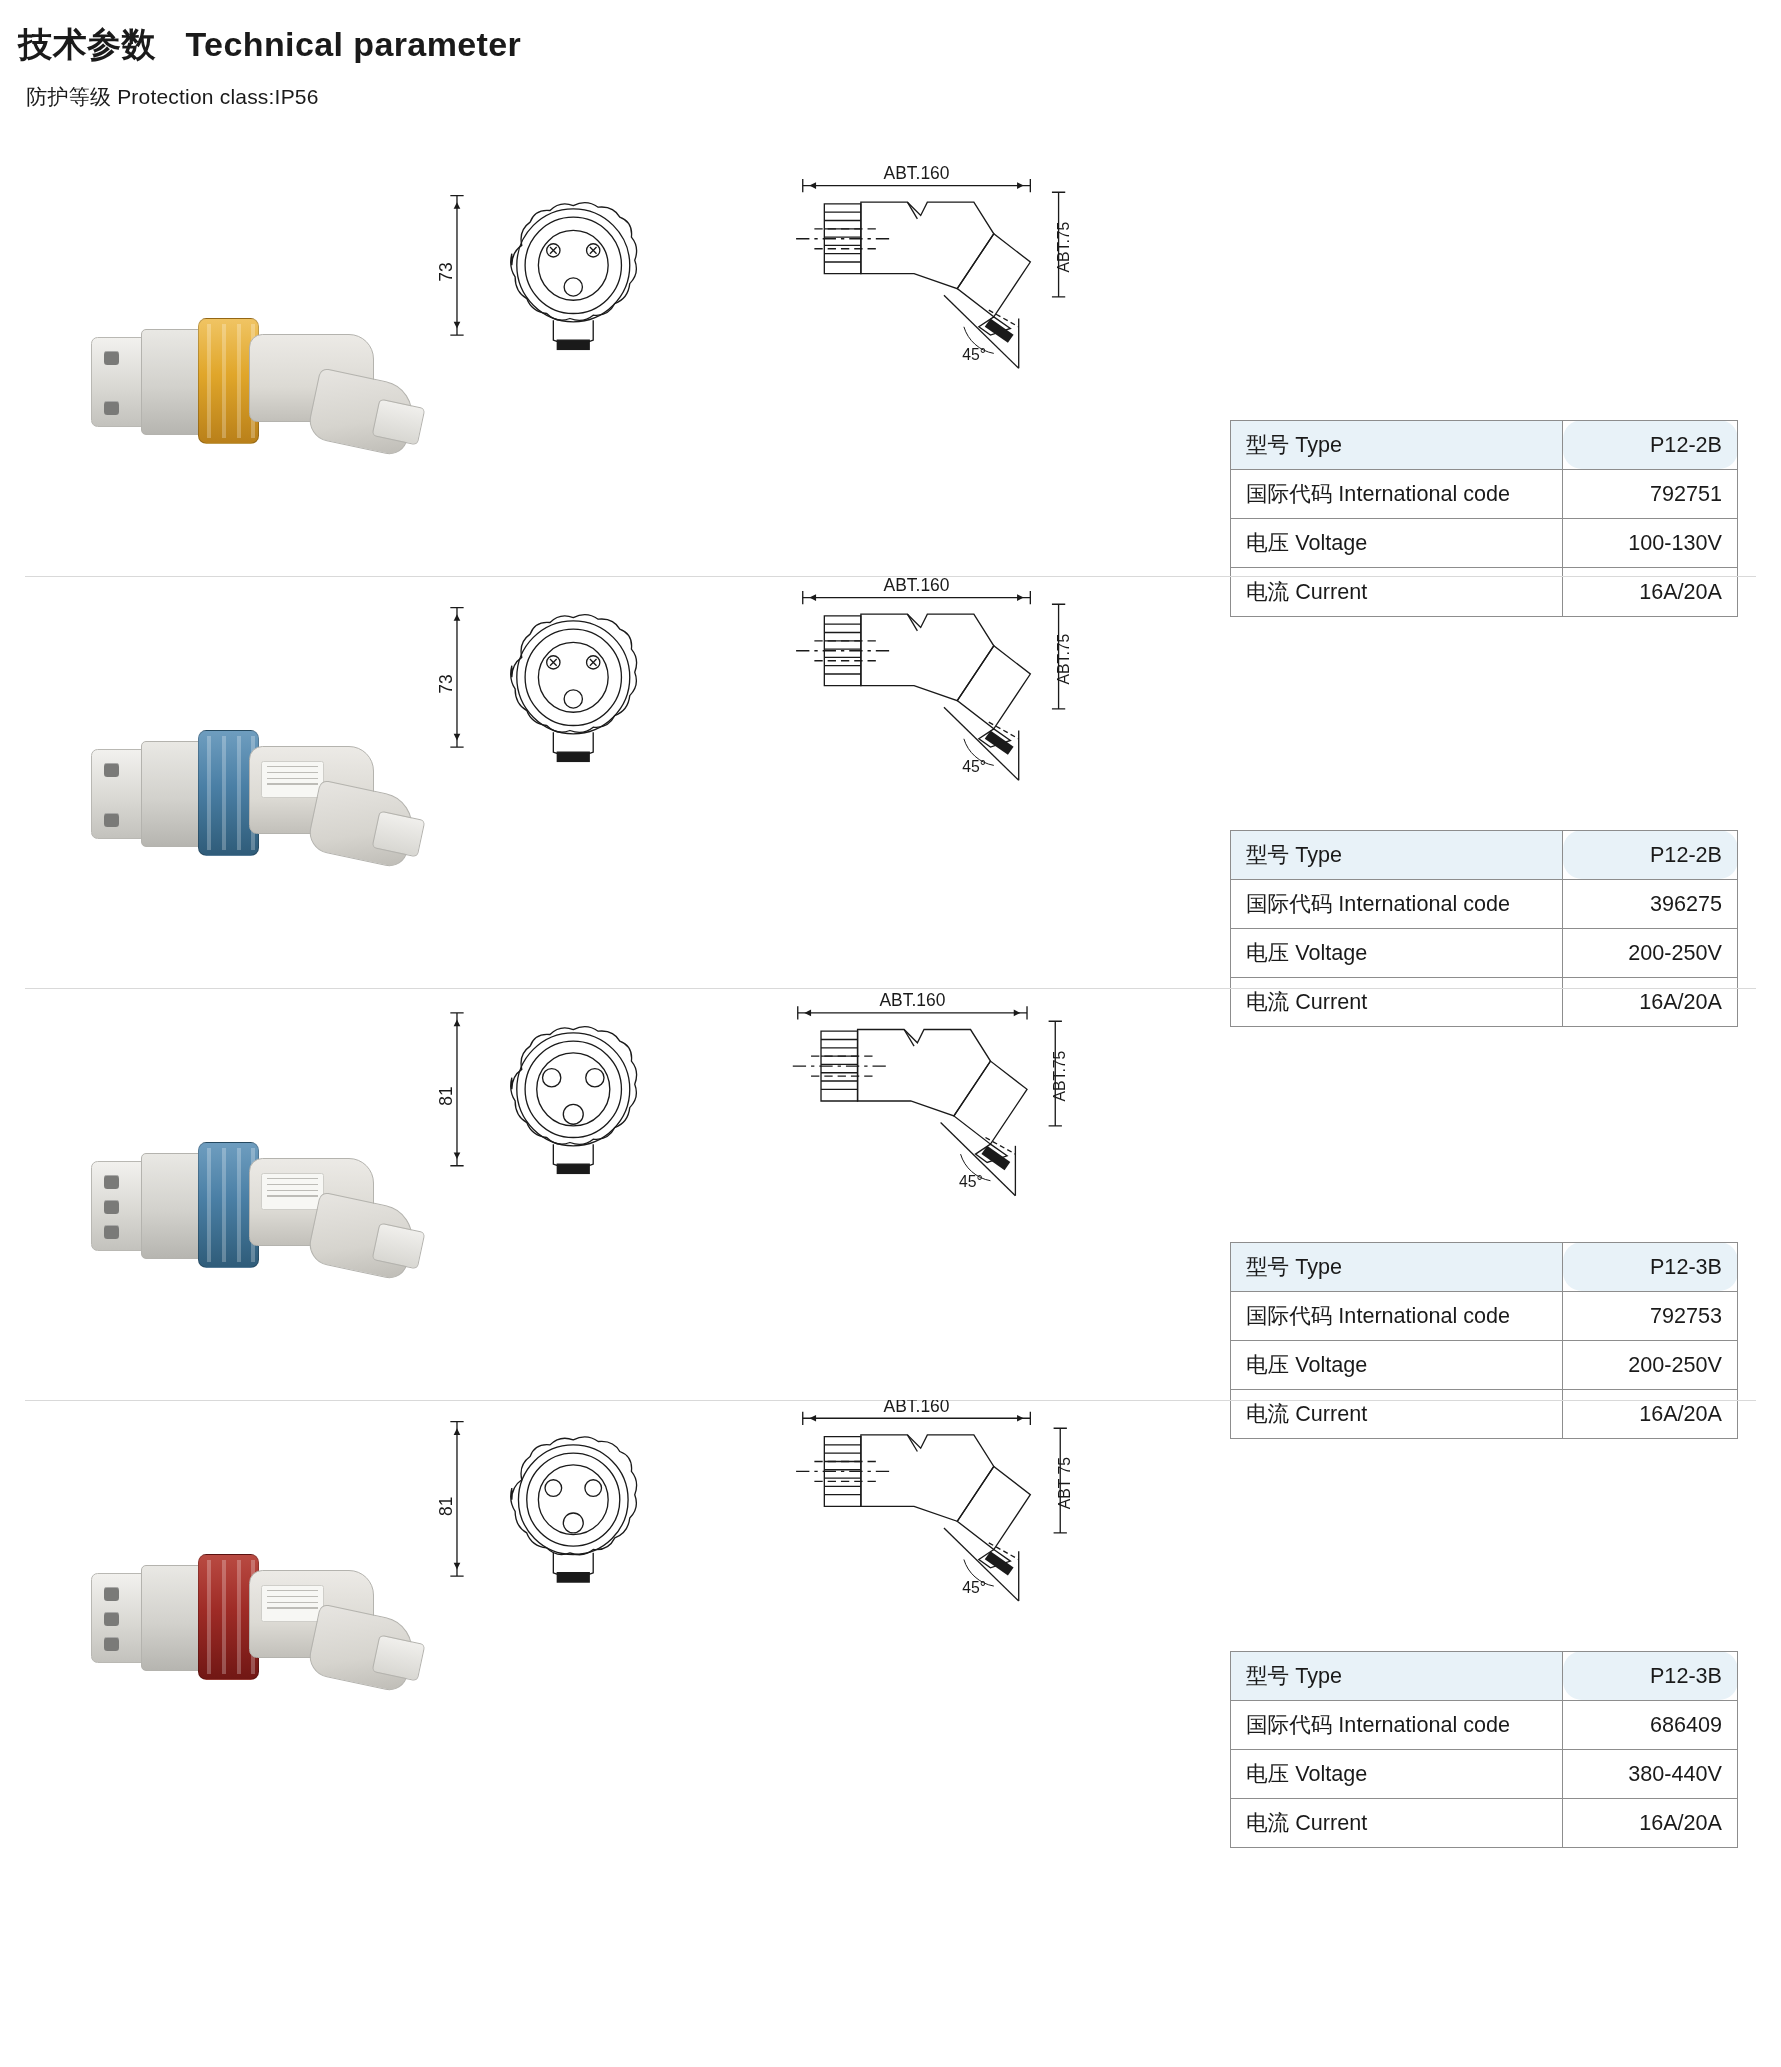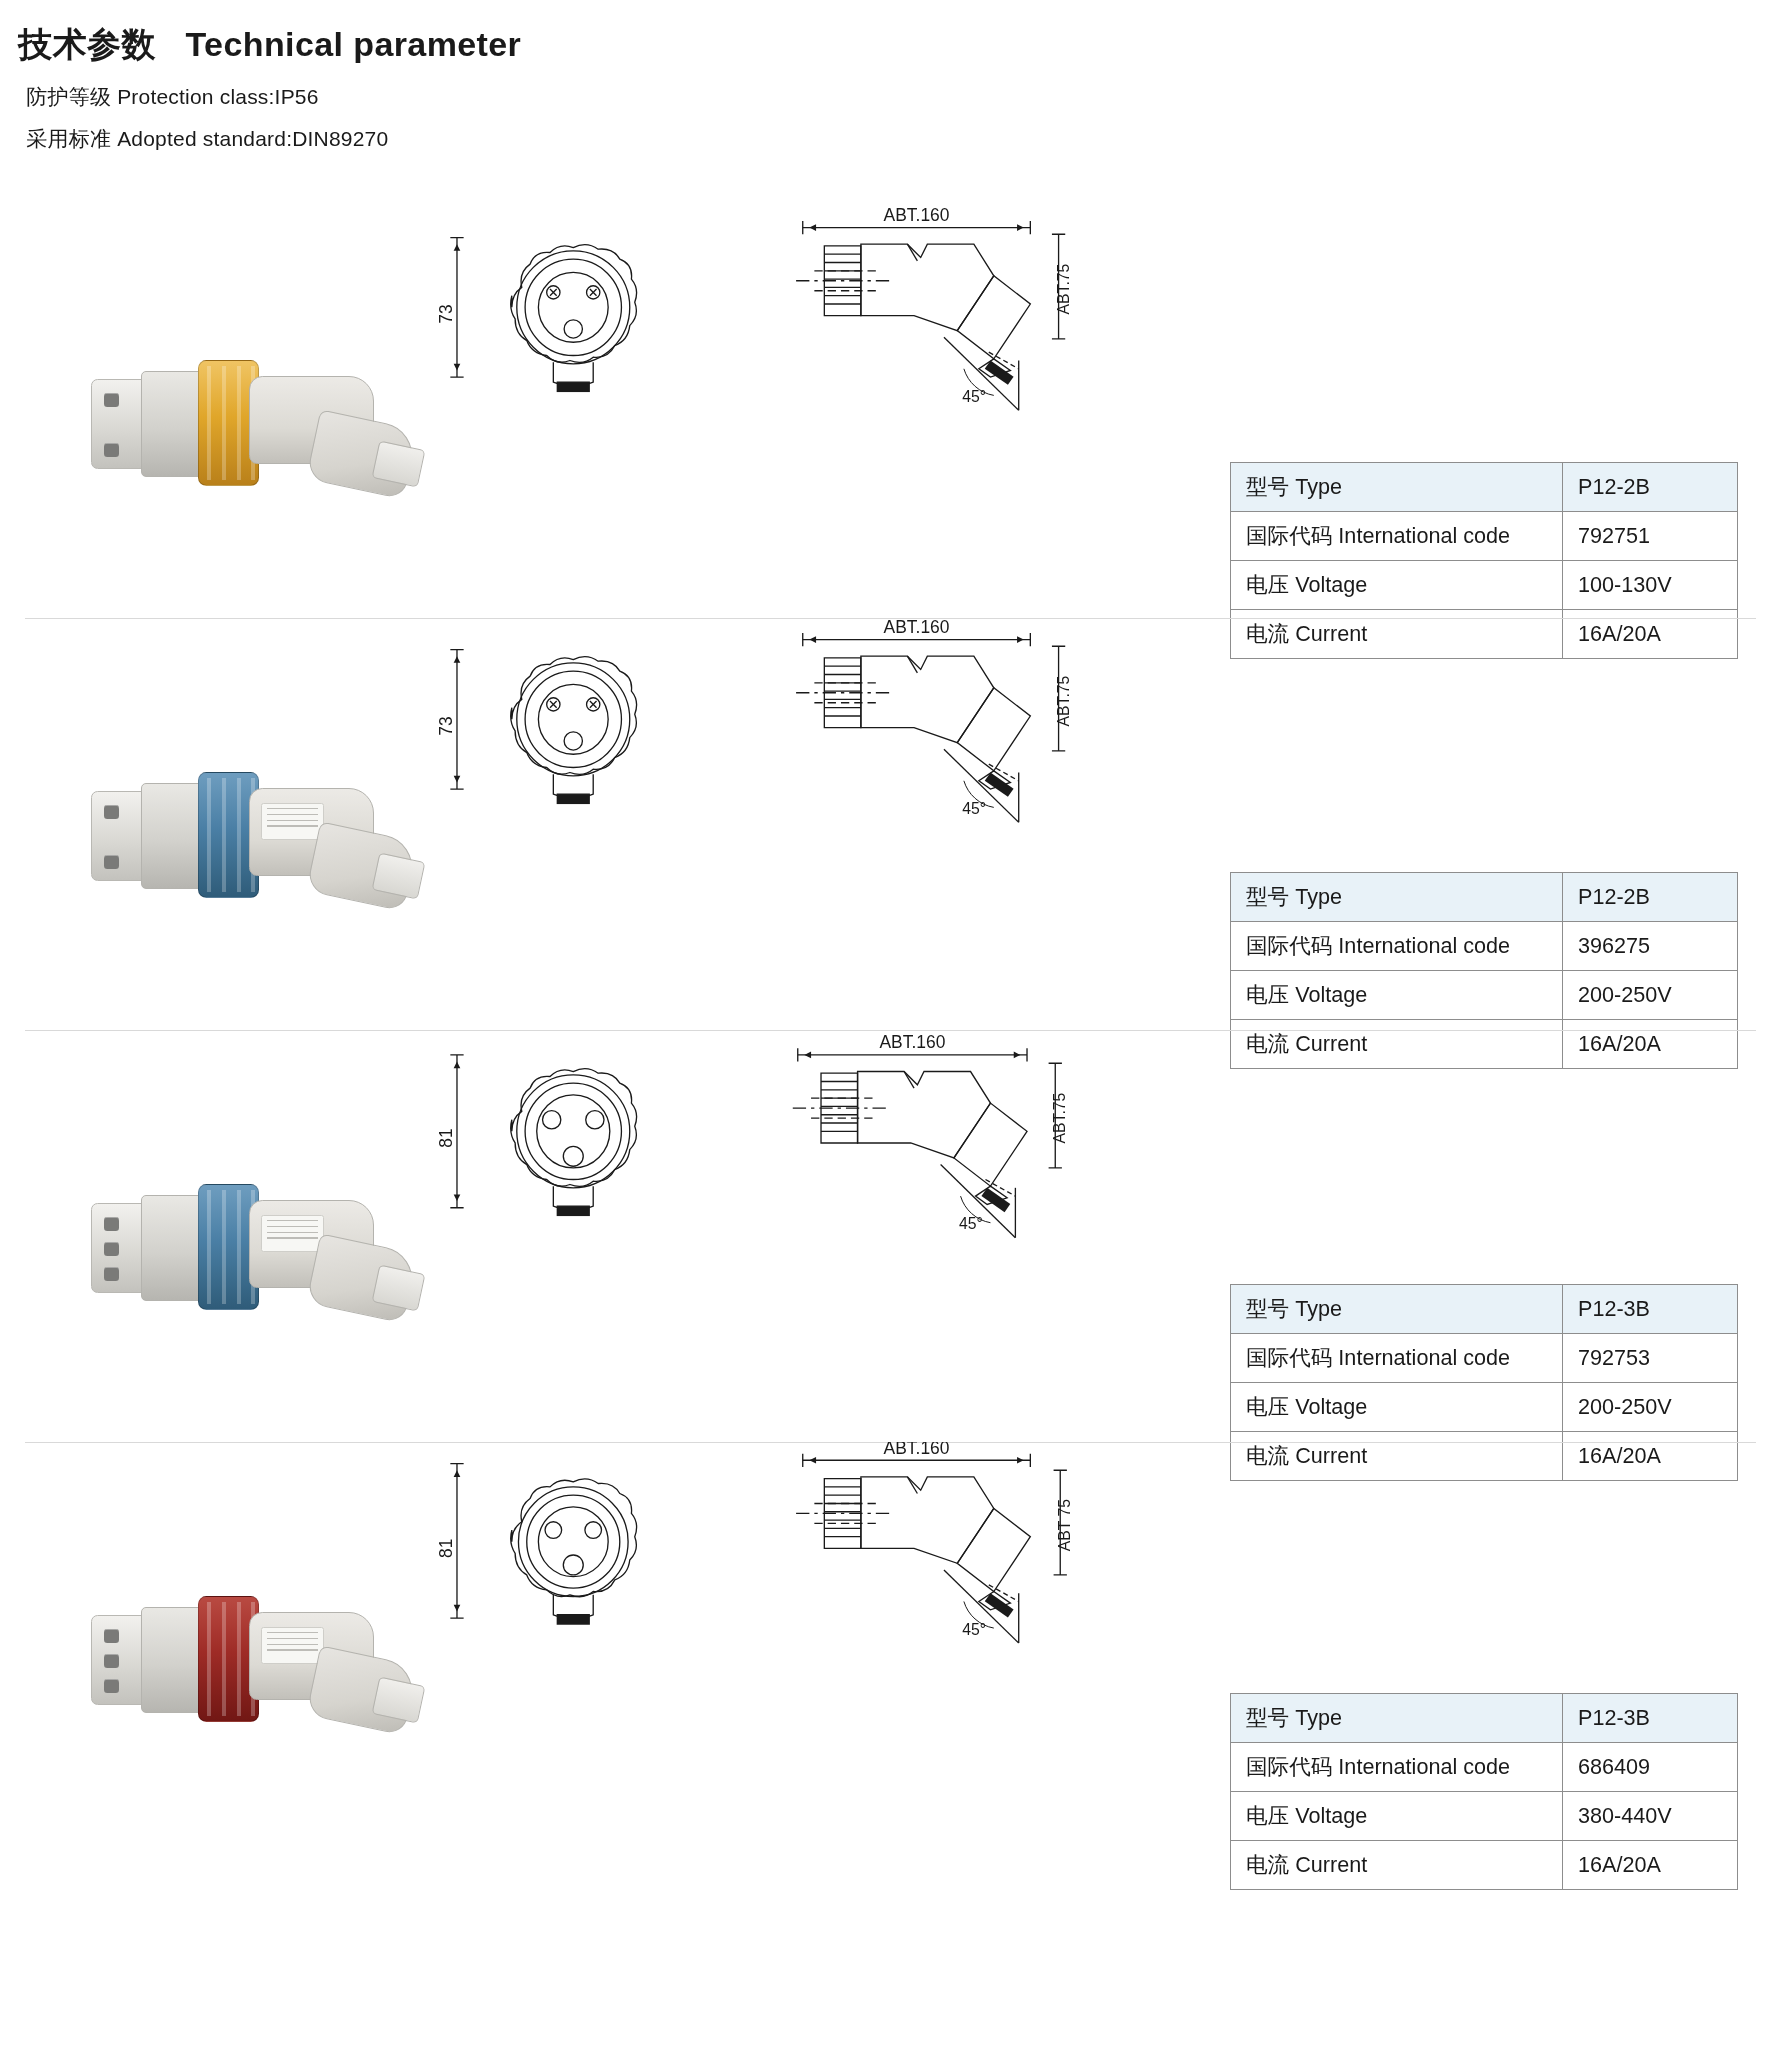--- a/index.html
+++ b/index.html
@@ -137,38 +137,37 @@
     font-size: 21.6px;
   }
   table.spec td {
     border: 0.8px solid #8d8d8d;
     height: 49px;
     padding: 0 15px;
     vertical-align: middle;
     white-space: nowrap;
   }
   table.spec td.k { width: 332px; }
-  table.spec td.v { text-align: left; }
+  table.spec td.v { text-align: right; border-radius: 19px; }
   table.spec tr:first-child td { background: #e8f2f8; }
   table.spec tr:first-child td.v { background: #e8f2f8; }
   .tbl-wrap { position: absolute; left: 50px; }
 </style>
 </head>
 <body>
 
 <div class="page">
 
   <div class="header">
     <h1>
       <span>技术参数</span>
       &nbsp;
       <span class="en">Technical parameter</span>
     </h1>
     <p class="spec-line">防护等级 Protection class:IP56</p>
-    <p class="spec-line">采用标准 Adopted standard:DIN89270</p>
   </div>
 
   <div class="rows">
 
     <div class="row">
 
       <div class="cell-photo">
         <div class="plug">
           <div class="pin-block">
             <div class="pin p1"></div>

